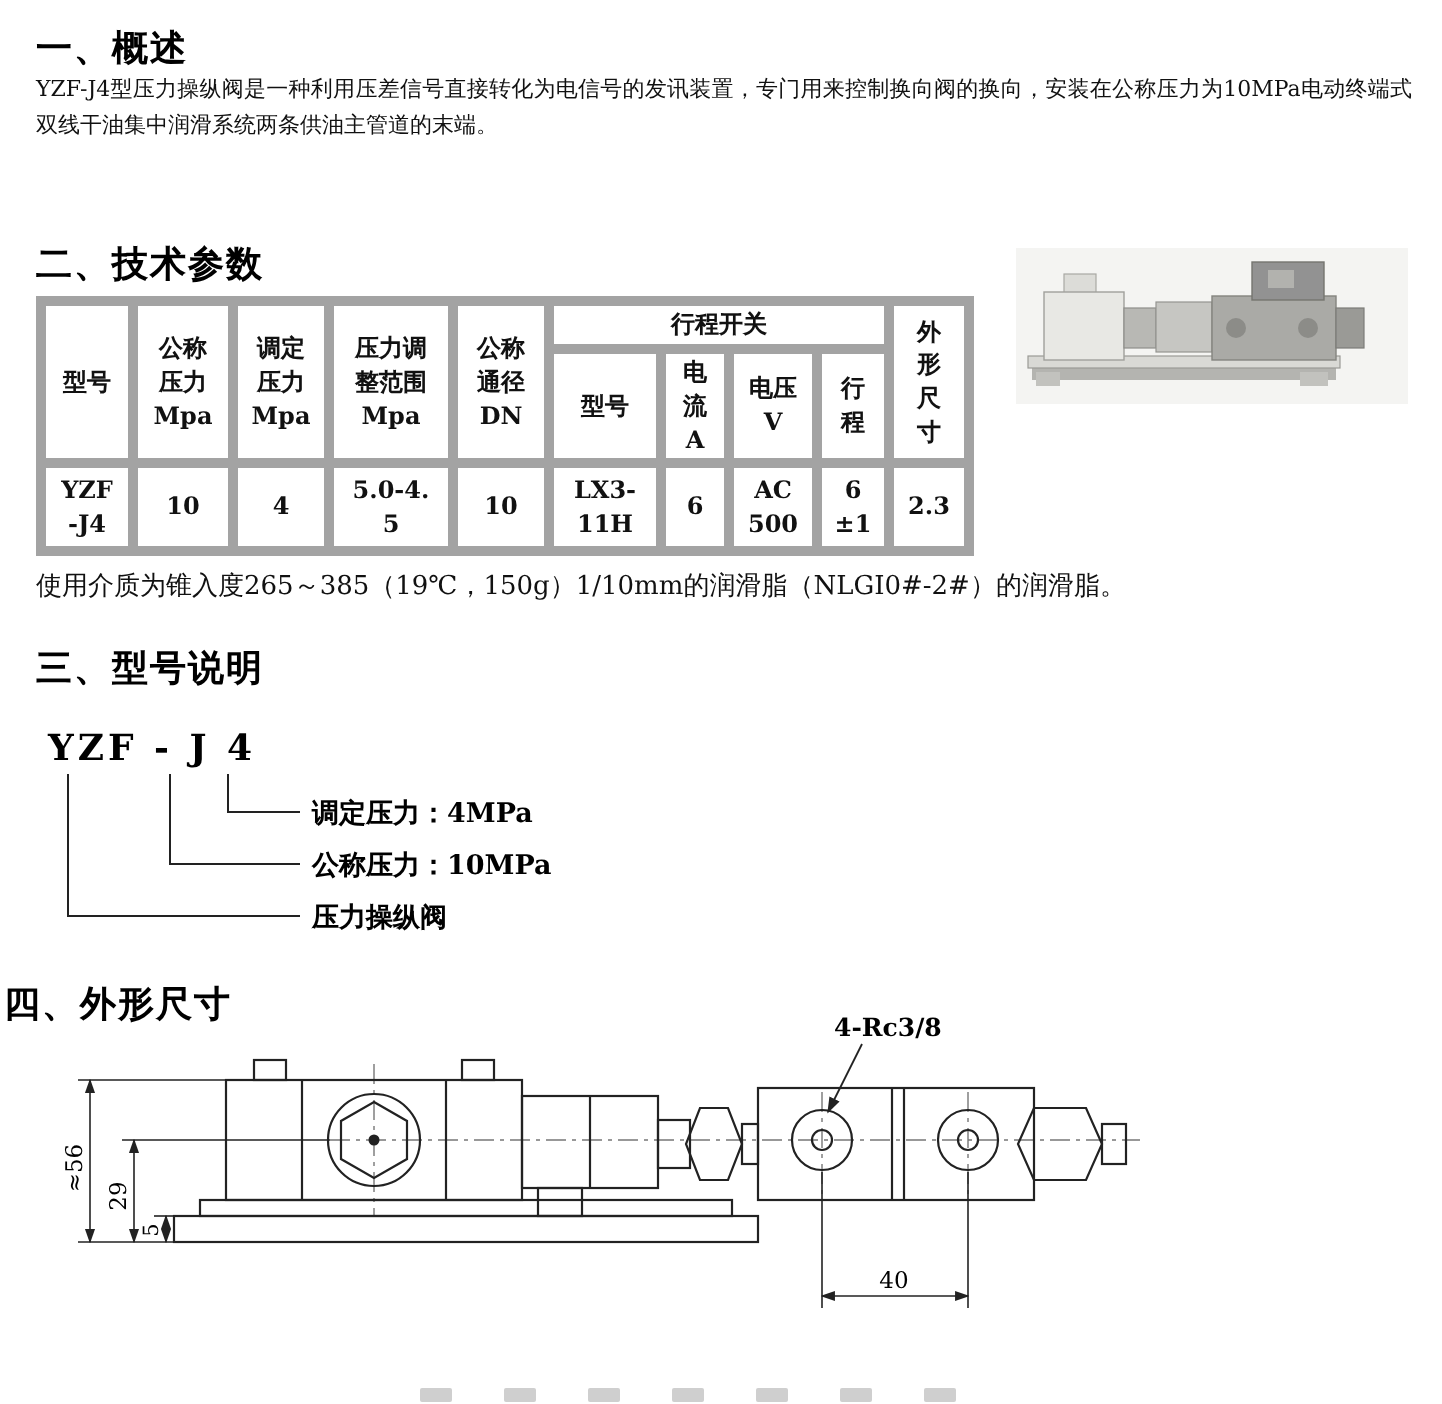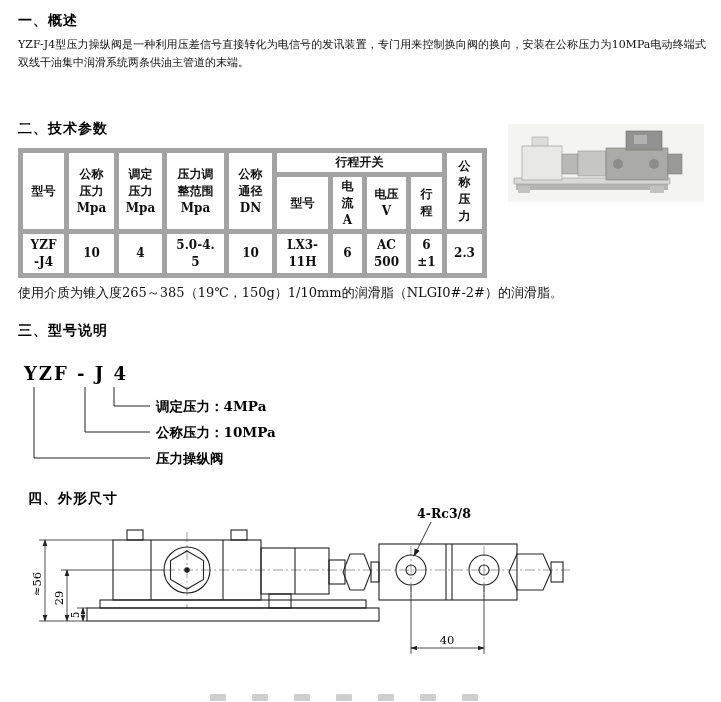--- a/index.html
+++ b/index.html
@@ -1,19 +1,19 @@
 <!DOCTYPE html>
 <html><head>
 <meta charset="utf-8">
 <style>
   *{box-sizing:border-box;margin:0;padding:0}
   html,body{width:721px;height:702px;background:#ffffff;overflow:hidden}
   body{font-family:"DejaVu Serif","Liberation Serif",serif;color:#111;position:relative}
   .abs{position:absolute}
-  .sec-title{font-size:14px;font-weight:bold;letter-spacing:1px;color:#000}
+  .sec-title{font-size:18px;font-weight:bold;letter-spacing:1px;color:#000}
   .para{font-size:11px;line-height:1.62;width:688px;text-align:justify;color:#111}
   .note{font-size:13px;color:#111}
 
   table.spec{border-collapse:collapse;table-layout:fixed;width:456px;font-size:12px;text-align:center;color:#111}
   table.spec th,table.spec td{border:5px solid #a3a3a3;font-weight:bold;padding:1px 6px;vertical-align:middle;line-height:1.4;word-break:break-all}
   tr.hr1{height:24px}
   tr.hr2{height:46px}
   tr.dr{height:44px}
   svg text{font-family:"DejaVu Serif","Liberation Serif",serif}
 
@@ -43,21 +43,21 @@
       <col style="width:40px">
   </colgroup>
   <tbody>
       <tr class="hr1">
     <th rowspan="2">型号</th>
     <th rowspan="2">公称压力Mpa</th>
     <th rowspan="2">调定压力Mpa</th>
     <th rowspan="2">压力调整范围Mpa</th>
     <th rowspan="2">公称通径DN</th>
     <th colspan="4">行程开关</th>
-    <th rowspan="2">公称压力</th>
+    <th rowspan="2">外形尺寸</th>
   </tr>
   <tr class="hr2">
     <th>型号</th>
     <th>电流A</th>
     <th>电压V</th>
     <th>行程</th>
   </tr>
   <tr class="dr">
     <td>YZF-J4</td>
     <td>10</td>
@@ -107,21 +107,21 @@
       <polyline points="63,25 63,70 128,70"></polyline>
 
       <polyline points="12,25 12,96 128,96"></polyline>
     </g>
     <text x="134" y="49" font-size="13.5" font-weight="bold">调定压力：4MPa</text>
     <text x="134" y="75" font-size="13.5" font-weight="bold">公称压力：10MPa</text>
     <text x="134" y="101" font-size="13.5" font-weight="bold">压力操纵阀</text>
   </svg>
 </div>
 
-<div class="abs sec-title" style="left:28px;top:490px">四、外形尺寸</div>
+<div class="abs sec-title" style="left:2px;top:490px">四、外形尺寸</div>
 
 <div class="abs" style="left:25px;top:504px">
   <svg width="600" height="178" viewBox="0 0 600 178">
     <defs>
       <marker id="arr" viewBox="0 0 10 10" refX="9" refY="5" markerWidth="9" markerHeight="9" orient="auto-start-reverse">
         <path d="M0,1.5 L10,5 L0,8.5 z" fill="#222"></path>
       </marker>
     </defs>
 
     <g stroke="#777" stroke-width="0.7" stroke-dasharray="10 3 2 3" fill="none">

